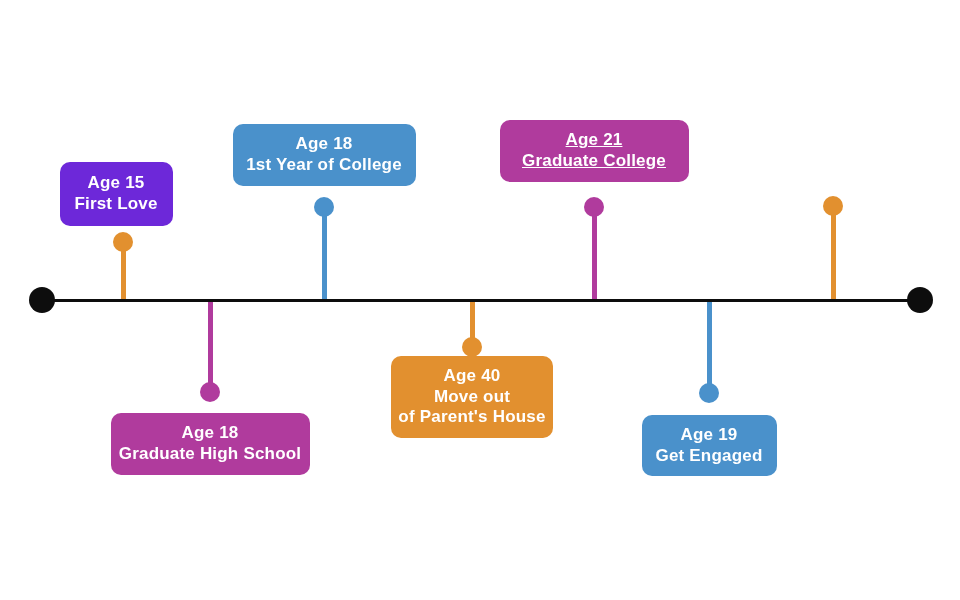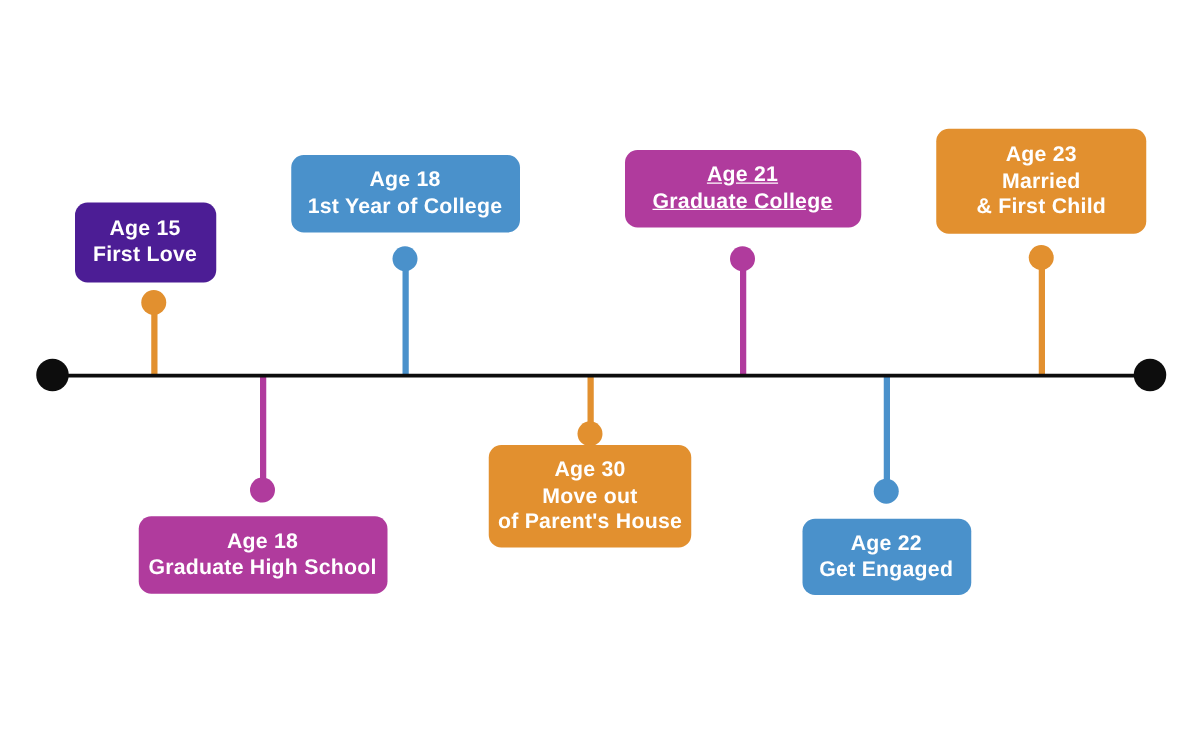--- a/index.html
+++ b/index.html
@@ -59,50 +59,47 @@
 </style>
 </head>
 <body>
 
 <div id="stage" style="background-color: rgb(255, 255, 255);">
 
   <div class="axis-line" style="background-color: rgb(13, 13, 13);"></div>
   <div class="axis-dot" style="left: 29px; background-color: rgb(13, 13, 13);"></div>
   <div class="axis-dot" style="left: 907px; background-color: rgb(13, 13, 13);"></div>
 
-  <div class="box" style="left: 59.5px; top: 162px; width: 113px; height: 64px; background-color: #4c1d95; color: rgb(255, 255, 255);">Age 15
+  <div class="box" style="left: 59.5px; top: 162px; width: 113px; height: 64px; background-color: #6d28d9; color: rgb(255, 255, 255);">Age 15
 First Love</div>
   <div class="dot" style="left: 113px; top: 232px; background-color: rgb(226, 144, 47);"></div>
   <div class="stem" style="left: 120.5px; top: 242px; height: 58px; background-color: rgb(226, 144, 47);"></div>
 
   <div class="stem" style="left: 207.5px; top: 300px; height: 92px; background-color: rgb(176, 59, 157);"></div>
   <div class="dot" style="left: 200px; top: 382px; background-color: rgb(176, 59, 157);"></div>
   <div class="box" style="left: 110.5px; top: 413px; width: 199px; height: 62px; background-color: rgb(176, 59, 157); color: rgb(255, 255, 255);">Age 18
 Graduate High School</div>
 
   <div class="box" style="left: 232.5px; top: 124px; width: 183px; height: 62px; background-color: rgb(74, 145, 203); color: rgb(255, 255, 255);">Age 18
 1st Year of College</div>
   <div class="dot" style="left: 314px; top: 197px; background-color: rgb(74, 145, 203);"></div>
   <div class="stem" style="left: 321.5px; top: 207px; height: 93px; background-color: rgb(74, 145, 203);"></div>
 
   <div class="stem" style="left: 469.5px; top: 300px; height: 47px; background-color: rgb(226, 144, 47);"></div>
   <div class="dot" style="left: 462px; top: 337px; background-color: rgb(226, 144, 47);"></div>
-  <div class="box" style="left: 391px; top: 356px; width: 162px; height: 82px; background-color: rgb(226, 144, 47); color: rgb(255, 255, 255);">Age 30
+  <div class="box" style="left: 391px; top: 356px; width: 162px; height: 82px; background-color: rgb(226, 144, 47); color: rgb(255, 255, 255);">Age 40
 Move out
 of Parent's House</div>
 
   <div class="box" style="left: 499.5px; top: 120px; width: 189px; height: 62px; background-color: rgb(176, 59, 157); color: rgb(255, 255, 255); text-decoration: underline;">Age 21
 Graduate College</div>
   <div class="dot" style="left: 584px; top: 197px; background-color: rgb(176, 59, 157);"></div>
   <div class="stem" style="left: 591.5px; top: 207px; height: 93px; background-color: rgb(176, 59, 157);"></div>
 
   <div class="stem" style="left: 706.5px; top: 300px; height: 93px; background-color: rgb(74, 145, 203);"></div>
   <div class="dot" style="left: 699px; top: 383px; background-color: rgb(74, 145, 203);"></div>
-  <div class="box" style="left: 641.5px; top: 415px; width: 135px; height: 61px; background-color: rgb(74, 145, 203); color: rgb(255, 255, 255);">Age 22
+  <div class="box" style="left: 641.5px; top: 415px; width: 135px; height: 61px; background-color: rgb(74, 145, 203); color: rgb(255, 255, 255);">Age 19
 Get Engaged</div>
 
-  <div class="box" style="left: 749px; top: 103px; width: 168px; height: 84px; background-color: rgb(226, 144, 47); color: rgb(255, 255, 255);">Age 23
-Married
-&amp; First Child</div>
   <div class="dot" style="left: 823px; top: 196px; background-color: rgb(226, 144, 47);"></div>
   <div class="stem" style="left: 830.5px; top: 206px; height: 94px; background-color: rgb(226, 144, 47);"></div>
 
 </div>
 
 </body></html>

